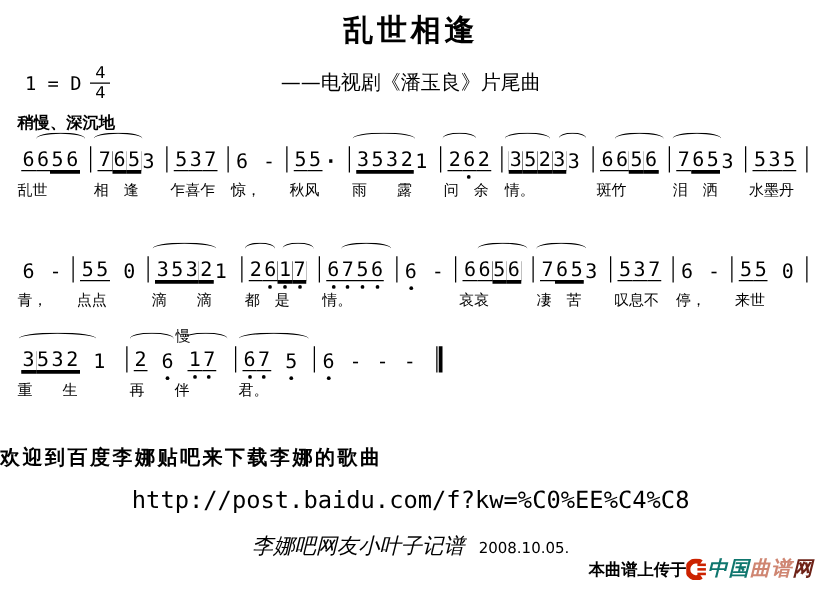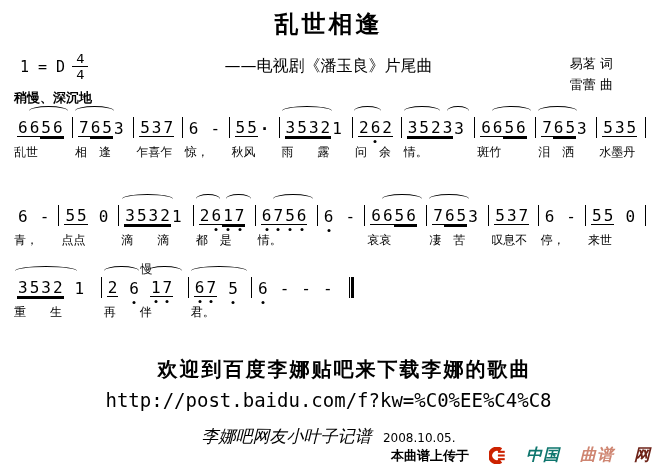--- a/index.html
+++ b/index.html
@@ -34,43 +34,39 @@
   .augdot{margin:0 2px;font-weight:bold;}
   .arc{position:absolute;top:3px;height:9px;border-top:1.4px solid #000;
        border-radius:50% 50% 0 0;}
   .mlabel{position:absolute;top:-2px;left:45%;font-size:12px;white-space:nowrap;}
   .lyric{font-size:12px;margin-top:7px;padding-left:2px;white-space:nowrap;}
   .barline{width:1px;background:#000;height:21px;margin-top:14px;flex:none;}
   .finalbar{width:5px;height:21px;margin-top:14px;flex:none;
             border-left:1px solid #000;border-right:3px solid #000;box-sizing:border-box;}
 
   
-  .promo{position:absolute;top:356px;left:0;right:0;text-align:center;
-         font-family:"DejaVu Serif",serif;font-weight:bold;font-size:20px;letter-spacing:2px;padding-left:32px;}
+  .promo{position:absolute;top:356px;left:0;right:0;text-align:left;
+         font-family:"DejaVu Serif",serif;font-weight:bold;font-size:16px;letter-spacing:2px;}
   .url{position:absolute;top:389px;left:0;right:0;text-align:center;
        font-family:"DejaVu Sans Mono",monospace;font-size:19px;}
   .transcriber-row{position:absolute;top:425px;left:0;right:0;text-align:center;
        font-family:"DejaVu Serif",serif;font-style:italic;font-size:17px;}
   .transcribe-date{font-style:normal;font-family:"DejaVu Sans",sans-serif;font-size:12px;margin-left:6px;}
-  .uploader{position:absolute;top:445px;right:6px;display:flex;align-items:center;gap:20px;
+  .uploader{position:absolute;top:445px;right:6px;display:flex;align-items:center;gap:0;
             font-size:13px;font-weight:bold;}
   .sitename{font-weight:bold;font-style:italic;font-size:16px;letter-spacing:1px;}
   .logo-icon{width:17px;height:17px;display:inline-block;}
 </style>
 </head>
 <body>
 
 <div class="page">
 
   <div class="title">乱世相逢</div>
   <div class="subtitle">——电视剧《潘玉良》片尾曲</div>
-  <div class="credits">
-    <div>易茗 词</div>
-    <div>雷蕾 曲</div>
-  </div>
   <div class="keybox">
     <span>1 = D</span>
     <span class="frac">
       <span class="num">4</span>
       <span class="den">4</span>
     </span>
   </div>
   <div class="tempo">稍慢、深沉地</div>
 
   <div class="score-line" id="line0" style="left:12px;top:103px;width:634px;">

